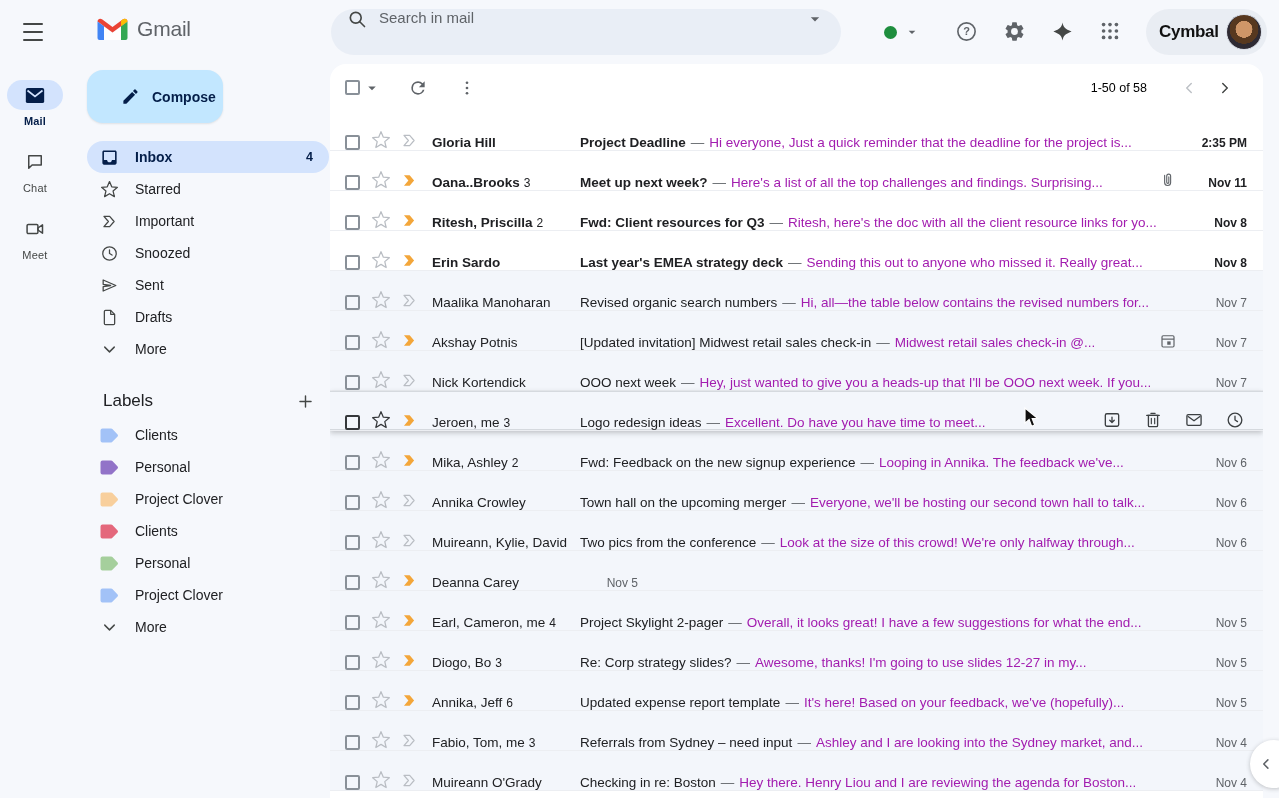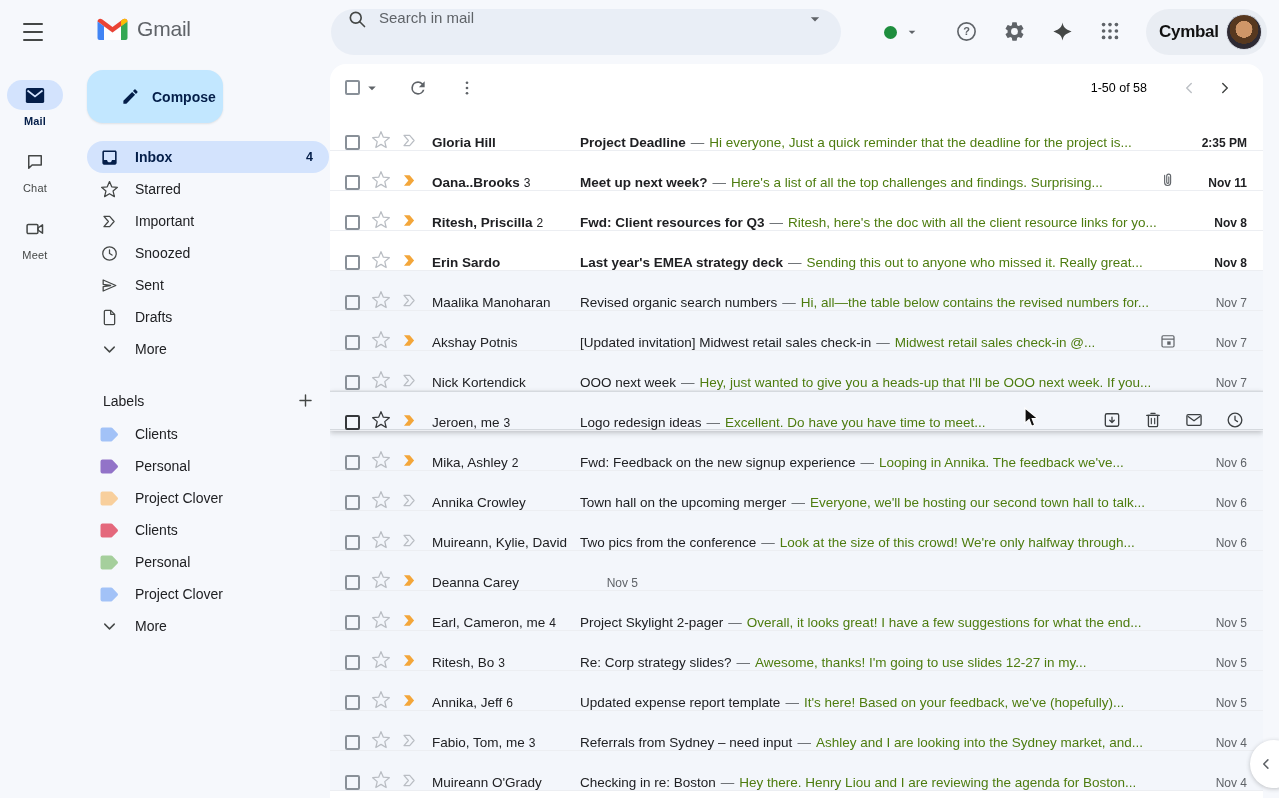--- a/index.html
+++ b/index.html
@@ -58,21 +58,21 @@
     box-shadow:0 1px 2px rgba(60,64,67,.12); }
   .nav { margin-top:18px; }
   .nav-item { height:32px; width:242px; margin-left:17px; border-radius:16px;
     display:flex; align-items:center; gap:16px; padding:0 16px 0 13px;
     font-size:14px; color:#202124; cursor:pointer; }
   .nav-item.active { background:#d3e3fd; font-weight:bold; color:#041e49; }
   .nav-count { margin-left:auto; font-size:12.5px; font-weight:bold; }
 
   .labels-header { margin:26px 0 8px 17px; width:242px; display:flex; align-items:center;
     justify-content:space-between; padding:0 14px 0 16px; }
-  .labels-title { font-size:14px; color:#202124; }
+  .labels-title { font-size:17px; color:#202124; }
   .label-item { height:32px; width:242px; margin-left:17px; border-radius:16px;
     display:flex; align-items:center; gap:16px; padding-left:13px; font-size:14px; cursor:pointer; }
 
   
   .main { position:absolute; left:330px; top:64px; width:933px; bottom:0;
     background:#fff; border-radius:16px 16px 0 0; overflow:hidden; }
   .toolbar { height:47px; display:flex; align-items:center; padding:0 20px 0 15px; }
   .cb { width:15px; height:15px; border:2px solid #899098; border-radius:2px; flex:none; cursor:pointer; }
   .toolbar .caret { margin-left:3px; cursor:pointer; }
   .tool-btn { cursor:pointer; display:flex; align-items:center; justify-content:center; }
@@ -87,21 +87,21 @@
   .row.unread { background:#fff; }
   .row .star { margin-left:11px; flex:none; }
   .row .imp { margin-left:9px; flex:none; }
   .row .imp .mk { fill:none; stroke:#b9bdc3; stroke-width:1.5; stroke-linejoin:round; }
   .row.important .imp .mk { fill:#f3a63a; stroke:none; }
   .row .star path { fill:none; stroke:#b9bdc3; stroke-width:1.5; stroke-linejoin:round; }
   .sender { margin-left:13px; width:148px; flex:none; white-space:nowrap; overflow:hidden; }
   .scount { font-size:12px; margin-left:4px; }
   .rowtext { flex:1; min-width:0; white-space:nowrap; overflow:hidden; text-overflow:ellipsis; margin-right:10px; }
   .sep { color:#5f6368; margin:0 5px; }
-  .snippet { color:#4d7c0f; }
+  .snippet { color:#a21caf; }
   .row.unread .sname, .row.unread .subject { font-weight:bold; }
   .trail-icon { flex:none; margin-right:12px; }
   .date { flex:none; width:58px; text-align:right; font-size:12px; color:#5f6368; white-space:nowrap; }
   .row.unread .date { color:#202124; font-weight:bold; }
   .actions { display:flex; align-items:center; gap:21px; margin-left:auto; padding-right:2px; }
   .action-btn { cursor:pointer; }
   .row.hovered { z-index:3; background:#f3f6fb;
     box-shadow:inset 0 1px 0 #d5d9de, inset 0 -1px 0 #d5d9de, 0 2px 5px rgba(60,64,67,.28); }
   .row.hovered .cb { border-color:#35383b; }
   .row.hovered .star path { stroke:#35383b; }
@@ -629,21 +629,21 @@
     <span class="star">
       <svg width="20" height="20" viewBox="0 0 24 24">
             <path d="M12 17.27 18.18 21l-1.64-7.03L22 9.24l-7.19-.61L12 2 9.19 8.63 2 9.24l5.46 4.73L5.82 21z"></path>
           </svg>
     </span>
     <span class="imp">
       <svg width="19" height="19" viewBox="0 0 24 24">
             <path class="mk" d="M5 5.5 10.6 12 5 18.5h7.2L17.8 12 12.2 5.5z"></path>
           </svg>
     </span>
-    <span class="sender"><span class="sname">Ritesh, Bo</span><span class="scount">3</span></span>
+    <span class="sender"><span class="sname">Diogo, Bo</span><span class="scount">3</span></span>
     <span class="rowtext"><span class="subject">Re: Corp strategy slides?</span><span class="sep">—</span><span class="snippet">Awesome, thanks! I'm going to use slides 12-27 in my...</span></span>
 
     <span class="date">Nov 5</span>
   </div>
       <div class="row important">
     <span class="cb"></span>
     <span class="star">
       <svg width="20" height="20" viewBox="0 0 24 24">
             <path d="M12 17.27 18.18 21l-1.64-7.03L22 9.24l-7.19-.61L12 2 9.19 8.63 2 9.24l5.46 4.73L5.82 21z"></path>
           </svg>

